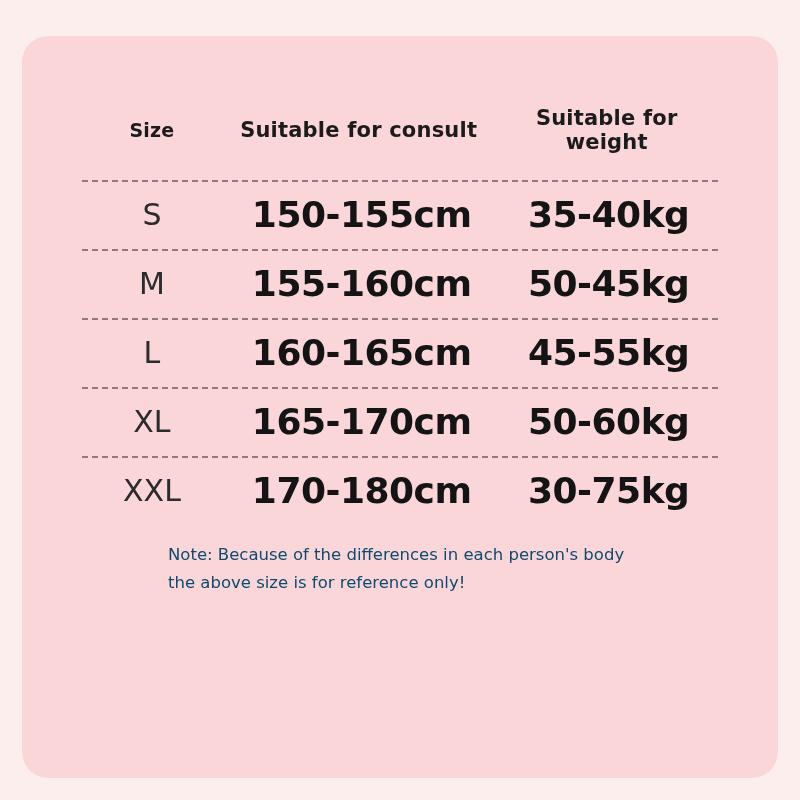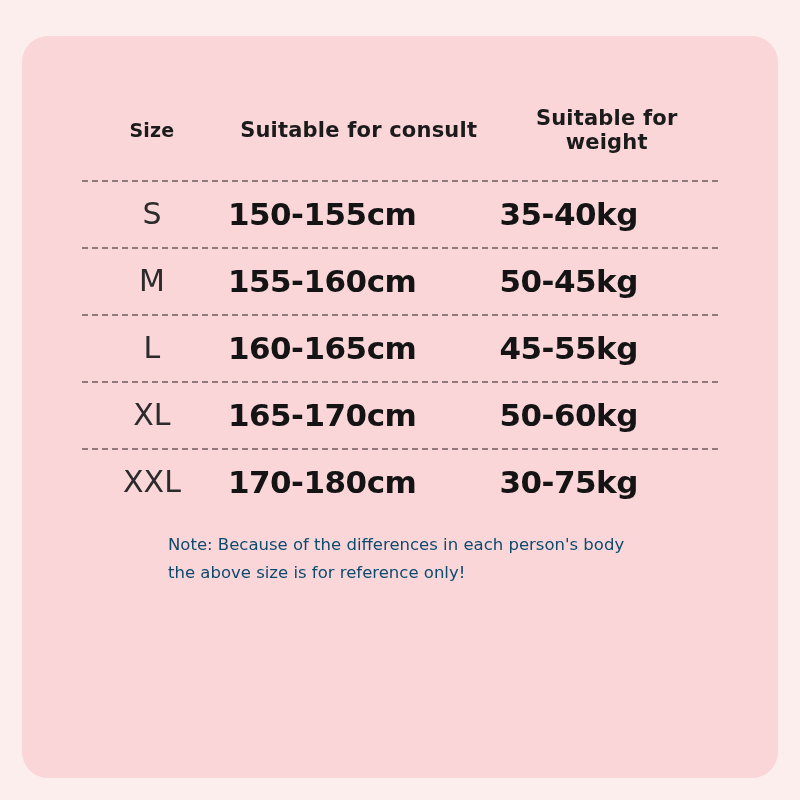--- a/index.html
+++ b/index.html
@@ -66,21 +66,22 @@
   td.size-cell {
     text-align: center;
     font-size: 30px;
     color: #2b2b2b;
     font-family: "DejaVu Sans", sans-serif;
     font-weight: 400;
     padding: 14px 0 16px 0;
     vertical-align: middle;
   }
   td.val-cell {
-    font-size: 31px;
+    text-align: center;
+    font-size: 36px;
     font-weight: bold;
     color: #141414;
     font-family: "DejaVu Sans", sans-serif;
     padding: 12px 0 14px 0;
     vertical-align: middle;
     letter-spacing: -0.5px;
   }
   td.height-cell { padding-left: 6px; }
   td.weight-cell { padding-left: 4px; }
 

